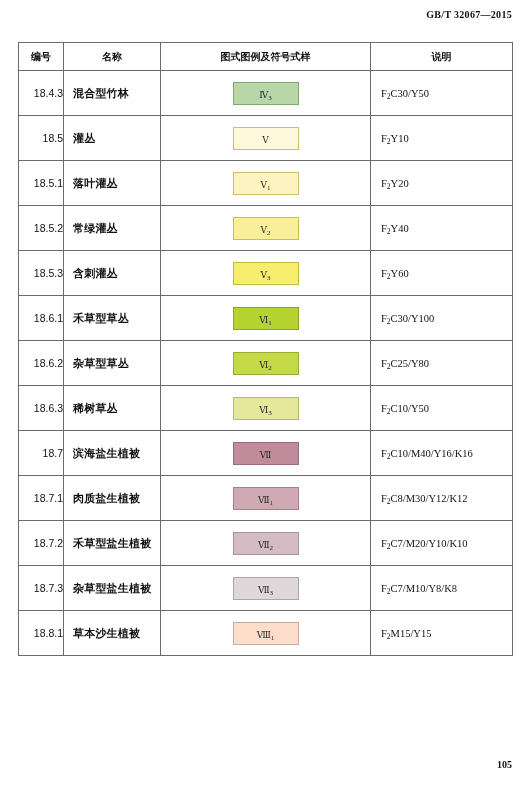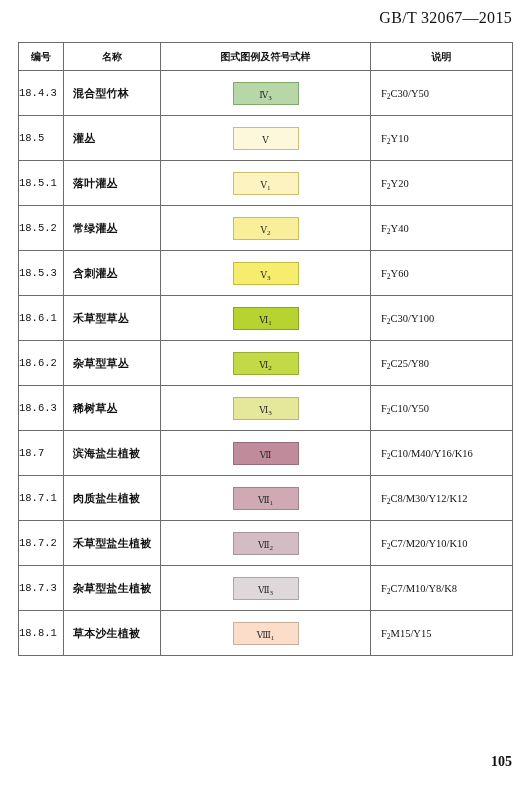--- a/index.html
+++ b/index.html
@@ -22,22 +22,22 @@
     position: relative;
     box-sizing: border-box;
   }
 
   
   .doc-header {
     position: absolute;
     top: 9px;
     right: 18px;
     font-family: "Liberation Serif", "DejaVu Serif", serif;
-    font-weight: normal;
-    font-size: 16px;
+    font-weight: bold;
+    font-size: 10px;
     letter-spacing: 0.3px;
     color: #111;
     white-space: nowrap;
   }
 
   
   .table-wrap {
     position: absolute;
     left: 18px;
     top: 42px;
@@ -67,23 +67,23 @@
     font-weight: bold;
     font-size: 10px;
     text-align: center;
     font-family: "Liberation Sans", "DejaVu Sans", sans-serif;
     color: #111;
   }
 
   table.legend tbody tr { height: 45px; }
 
   .cell-num {
-    text-align: left;
+    text-align: right;
     font-size: 10.5px;
-    font-family: Liberation Mono, monospace;
+    font-family: Liberation Sans, sans-serif;
     color: #111;
   }
 
   .cell-name {
     text-align: left;
     padding-left: 9px !important;
     font-size: 11px;
     font-family: "Liberation Sans", "DejaVu Sans", sans-serif;
     font-weight: bold;
     color: #111;
@@ -130,21 +130,21 @@
     vertical-align: baseline;
     position: relative;
     top: 2px;
   }
 
   
   .page-number {
     position: absolute;
     right: 18px;
     bottom: 18px;
-    font-size: 14px;
+    font-size: 10px;
     font-family: "Liberation Serif", "DejaVu Serif", serif;
     font-weight: bold;
     color: #111;
   }
 </style>
 </head>
 <body>
 
 <div class="page">
 

